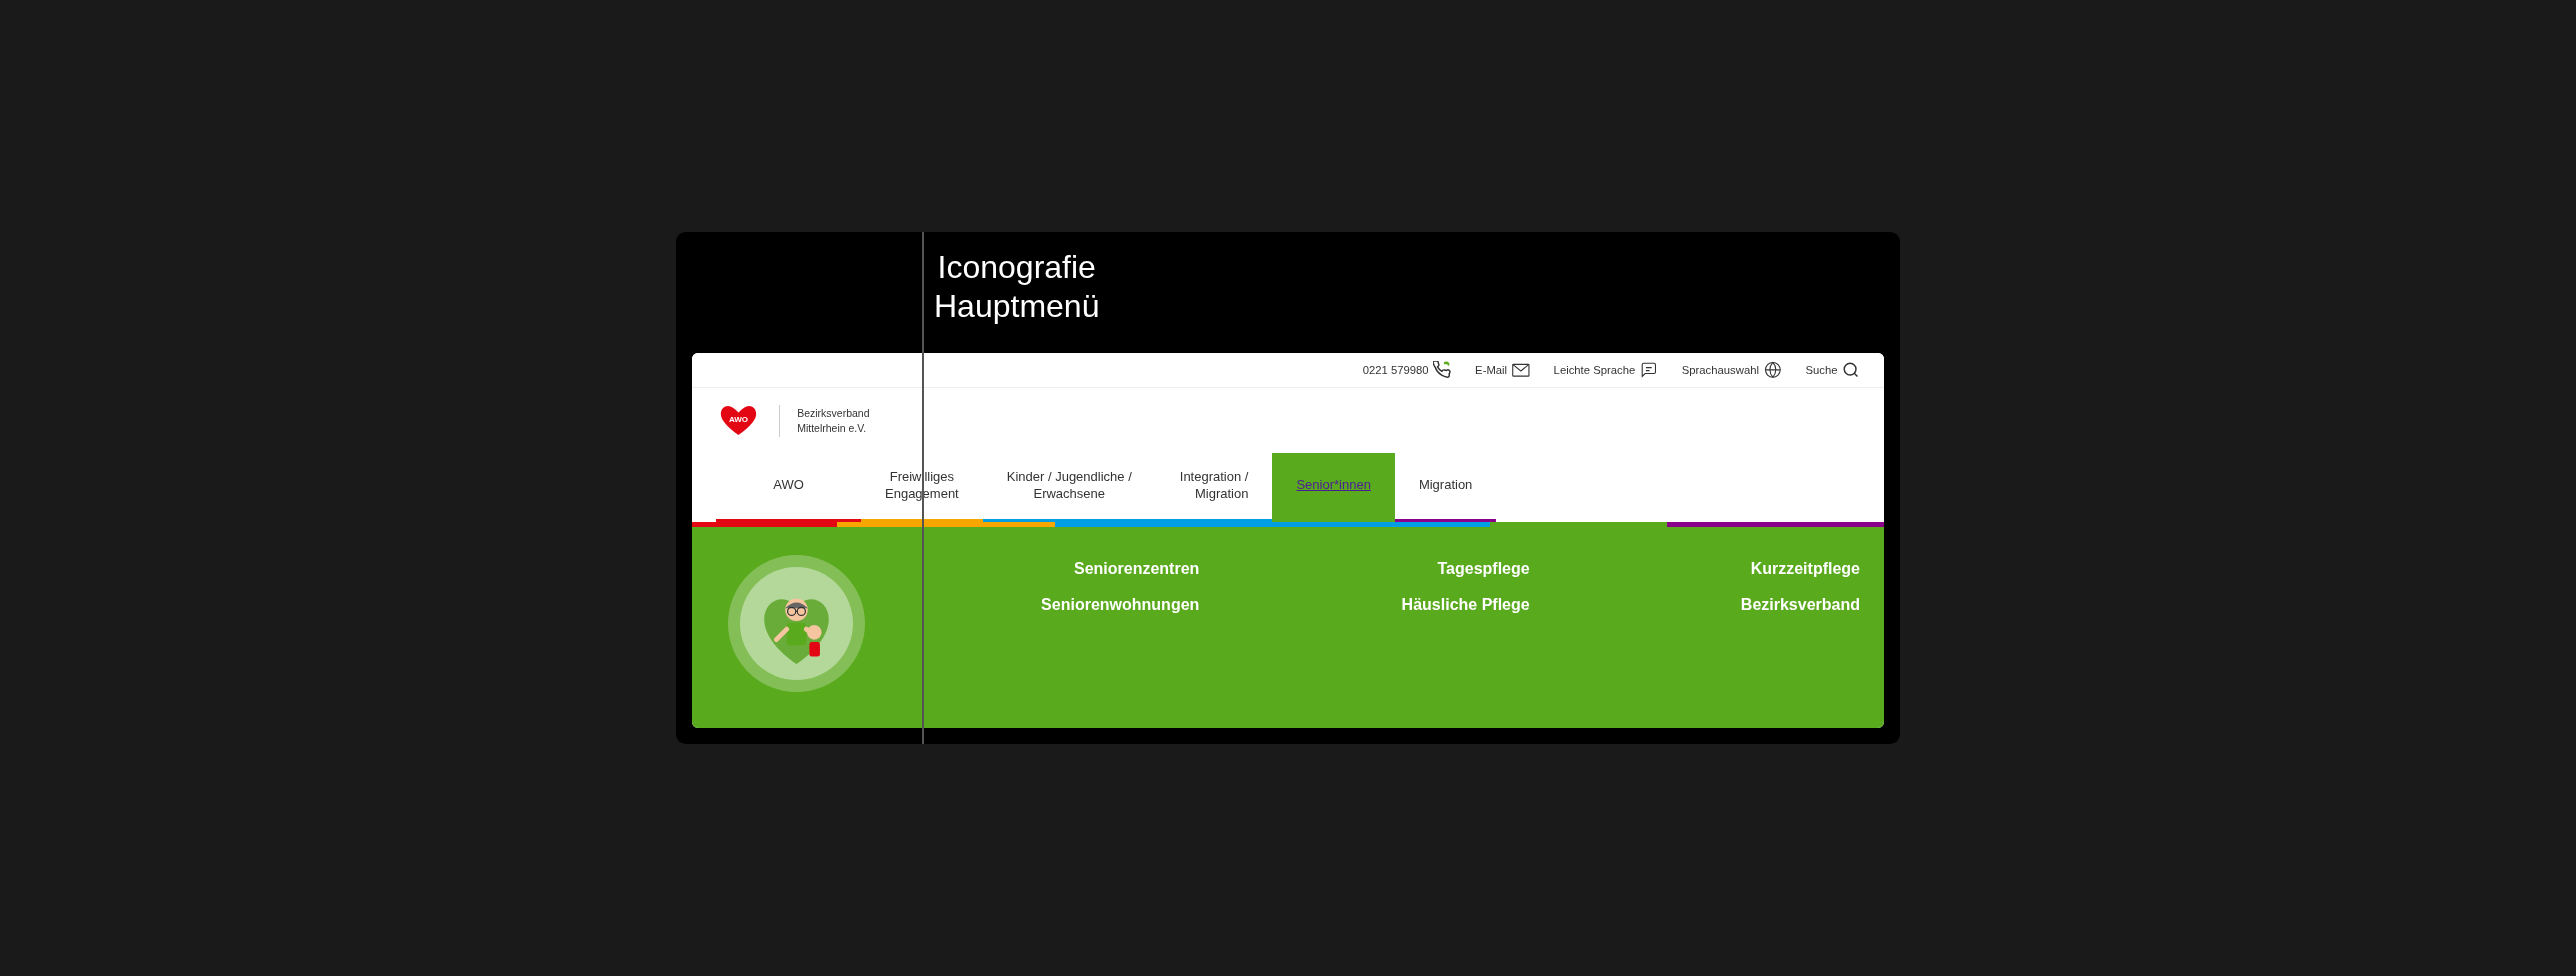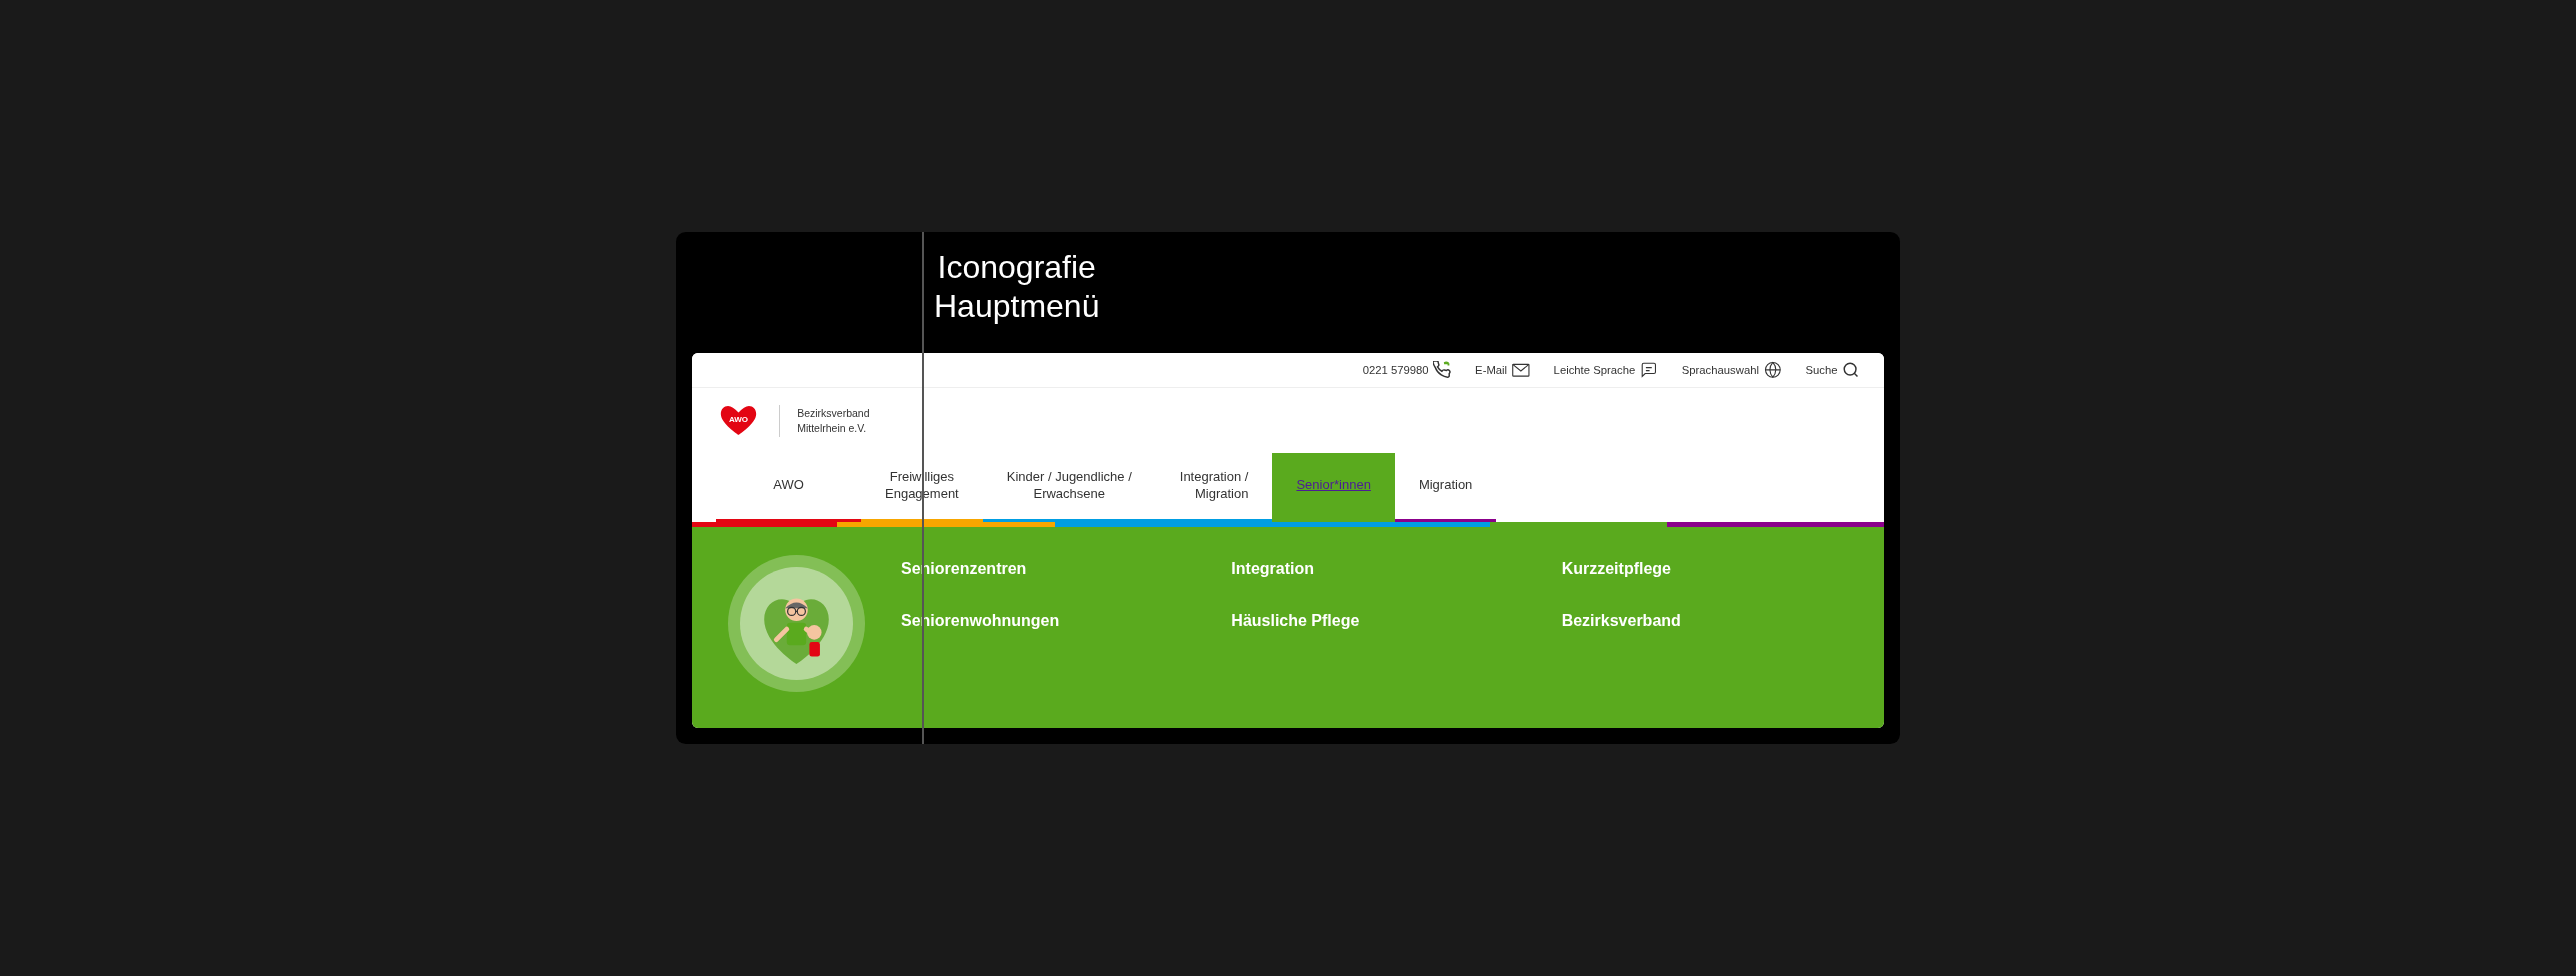--- a/index.html
+++ b/index.html
@@ -220,22 +220,23 @@
       display: flex;
       align-items: center;
       justify-content: center;
       overflow: hidden;
     }
 
     .dropdown-links {
       flex: 1;
       display: grid;
       grid-template-columns: repeat(3, 1fr);
-      gap: 32px 32px;
+      gap: 16px 32px;
       padding-top: 8px;
+      text-align: right;
     }
 
     .dropdown-link {
       color: #fff;
       font-size: 16px;
       cursor: pointer;
       font-weight: 600;
       line-height: 1.3;
     }
   </style>
@@ -386,21 +387,21 @@
             </svg>
           </div>
         </div>
       </div>
 
       <div class="dropdown-links">
         <div class="dropdown-link">
           <span>Seniorenzentren</span>
         </div>
         <div class="dropdown-link">
-          <span>Integration</span>
+          <span>Tagespflege</span>
         </div>
         <div class="dropdown-link">
           <span>Kurzzeitpflege</span>
         </div>
         <div class="dropdown-link">
           <span>Seniorenwohnungen</span>
         </div>
         <div class="dropdown-link">
           <span>Häusliche Pflege</span>
         </div>

